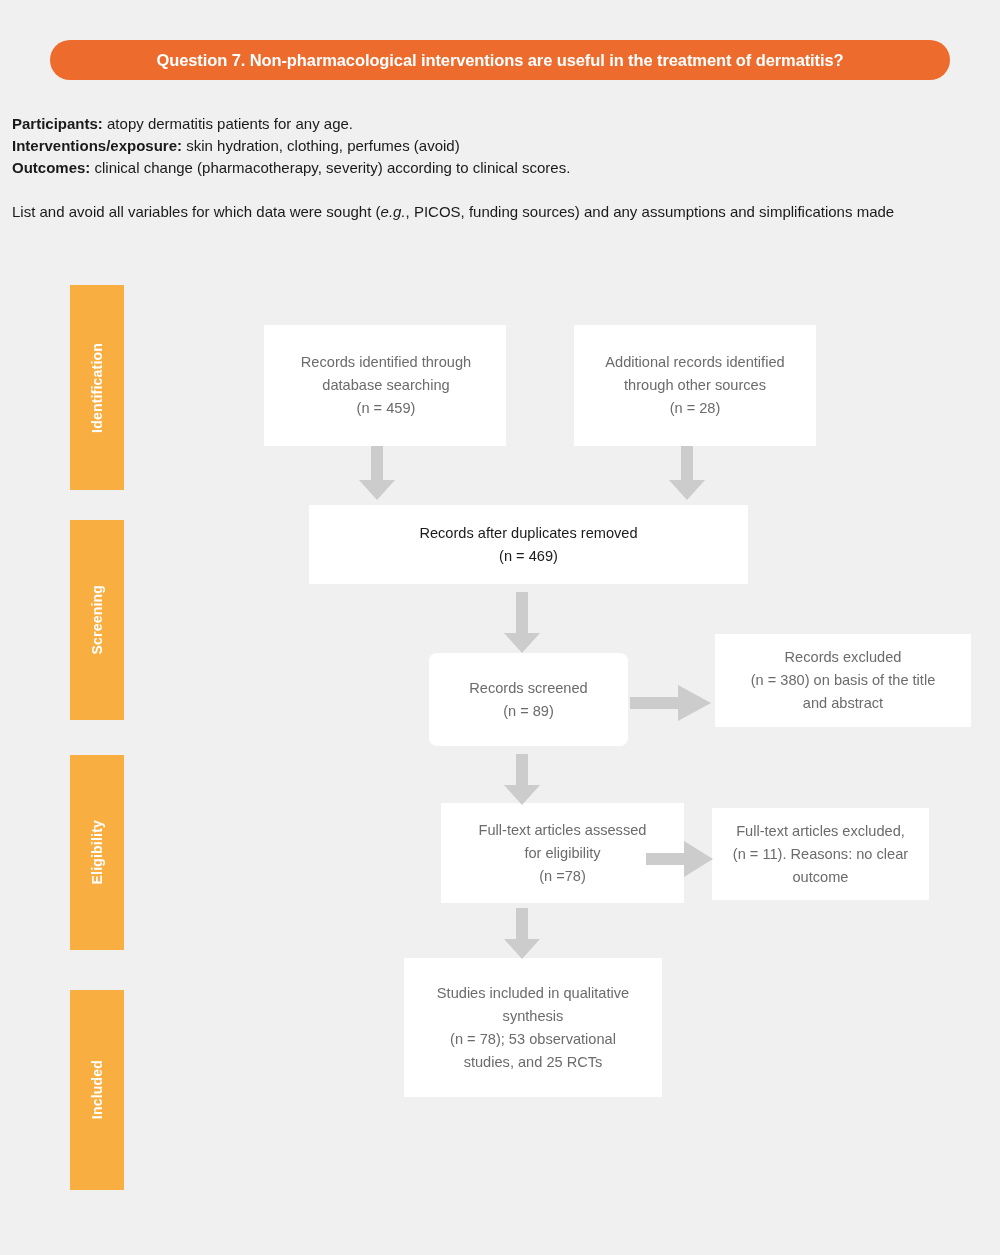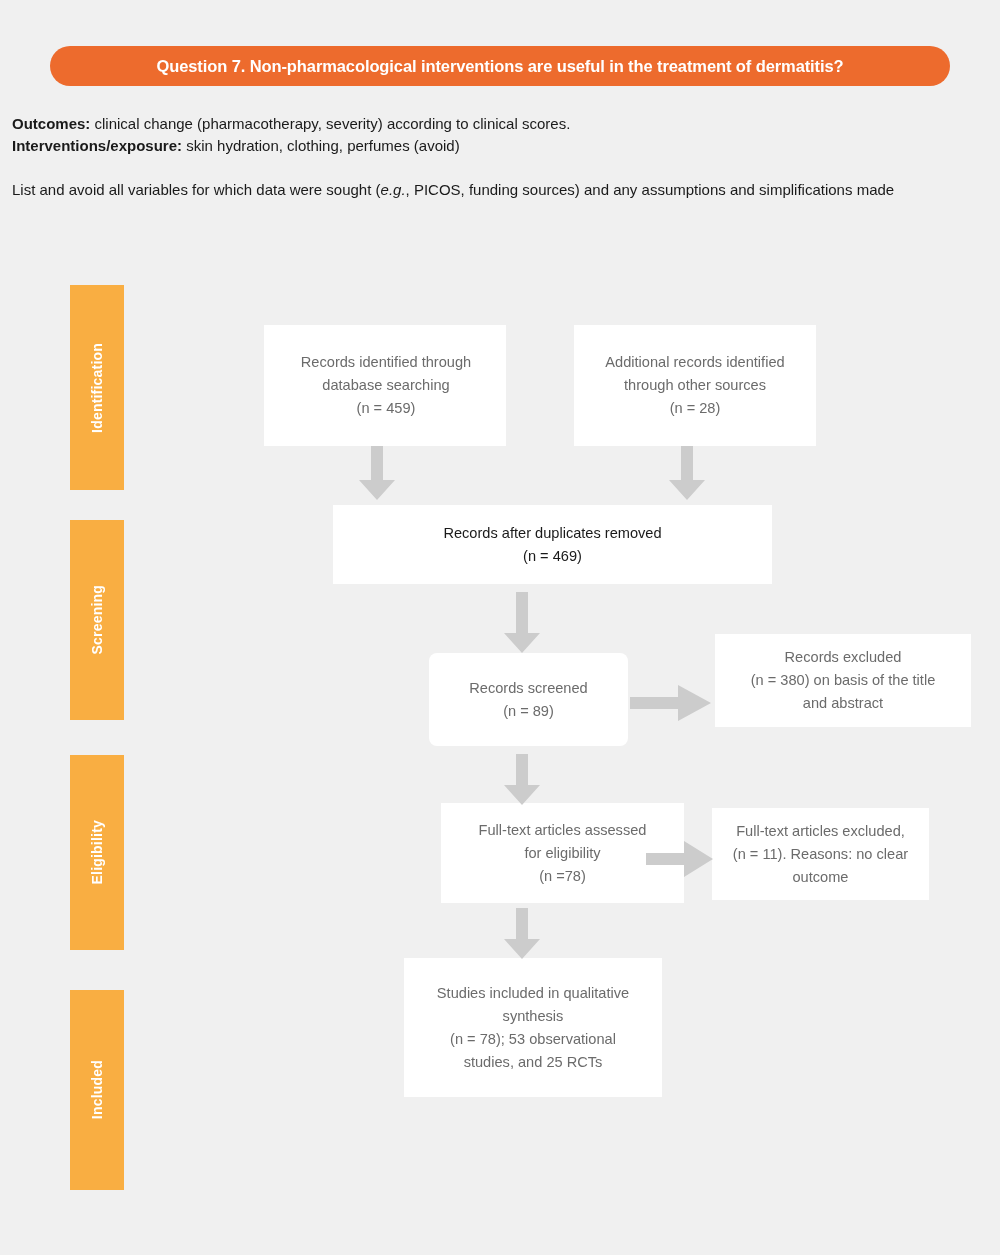--- a/index.html
+++ b/index.html
@@ -12,21 +12,21 @@
     height: 1255px;
     position: relative;
     font-family: "Liberation Sans", sans-serif;
     overflow: hidden;
   }
 
   
   #title-pill {
     position: absolute;
     left: 50px;
-    top: 46px;
+    top: 40px;
     width: 900px;
     height: 40px;
     background: #ED6B2D;
     border-radius: 20px;
     display: flex;
     align-items: center;
     justify-content: center;
     box-sizing: border-box;
     padding: 0 18px;
   }
@@ -97,21 +97,21 @@
   .flow-box::after {
     content: "";
     position: absolute;
     left: 8px;
     top: 8px;
     width: 100%;
     height: 100%;
     background: #BFE3F0;
     z-index: -1;
   }
-  .flow-box.dark-text { color: #1a1a1a; margin-left: 24px; }
+  .flow-box.dark-text { color: #1a1a1a; }
 
   #box-db-search   { left: 264px; top: 325px; width: 242px; height: 121px; padding-left: 12px; }
   #box-other-src   { left: 574px; top: 325px; width: 242px; height: 121px; }
   #box-dupes       { left: 309px; top: 505px; width: 439px; height: 79px;  }
   #box-screened    { left: 429px; top: 653px; width: 199px; height: 93px; border-radius: 8px;  }
   #box-excluded    { left: 715px; top: 634px; width: 256px; height: 93px;  }
   #box-fulltext    { left: 404px; top: 803px; width: 243px; height: 100px; margin-left: 37px; }
   #box-ft-excluded { left: 712px; top: 808px; width: 217px; height: 92px;  }
   #box-included    { left: 404px; top: 958px; width: 258px; height: 139px; }
 
@@ -132,27 +132,31 @@
 </style>
 </head>
 <body>
 
 <div id="title-pill">
   <span>Question 7. Non-pharmacological interventions are useful in the treatment of dermatitis?</span>
 </div>
 
 <div id="intro">
   <div class="line">
-    <span class="lbl">Outcomes:</span>
-    <span>clinical change (pharmacotherapy, severity) according to clinical scores.</span>
+    <span class="lbl">Participants:</span>
+    <span>atopy dermatitis patients for any age.</span>
   </div>
   <div class="line">
     <span class="lbl">Interventions/exposure:</span>
     <span>skin hydration, clothing, perfumes (avoid)</span>
   </div>
+  <div class="line">
+    <span class="lbl">Outcomes:</span>
+    <span>clinical change (pharmacotherapy, severity) according to clinical scores.</span>
+  </div>
   <div class="spacer"></div>
   <div class="note"><span>List and avoid all variables for which data were sought (</span><i>e.g.</i><span>, PICOS, funding sources) and any assumptions and simplifications made</span></div>
 </div>
 
 <div class="stage-bar" id="stage-identification">
   <span class="stage-text">Identification</span>
 </div>
 <div class="stage-bar" id="stage-screening">
   <span class="stage-text">Screening</span>
 </div>

